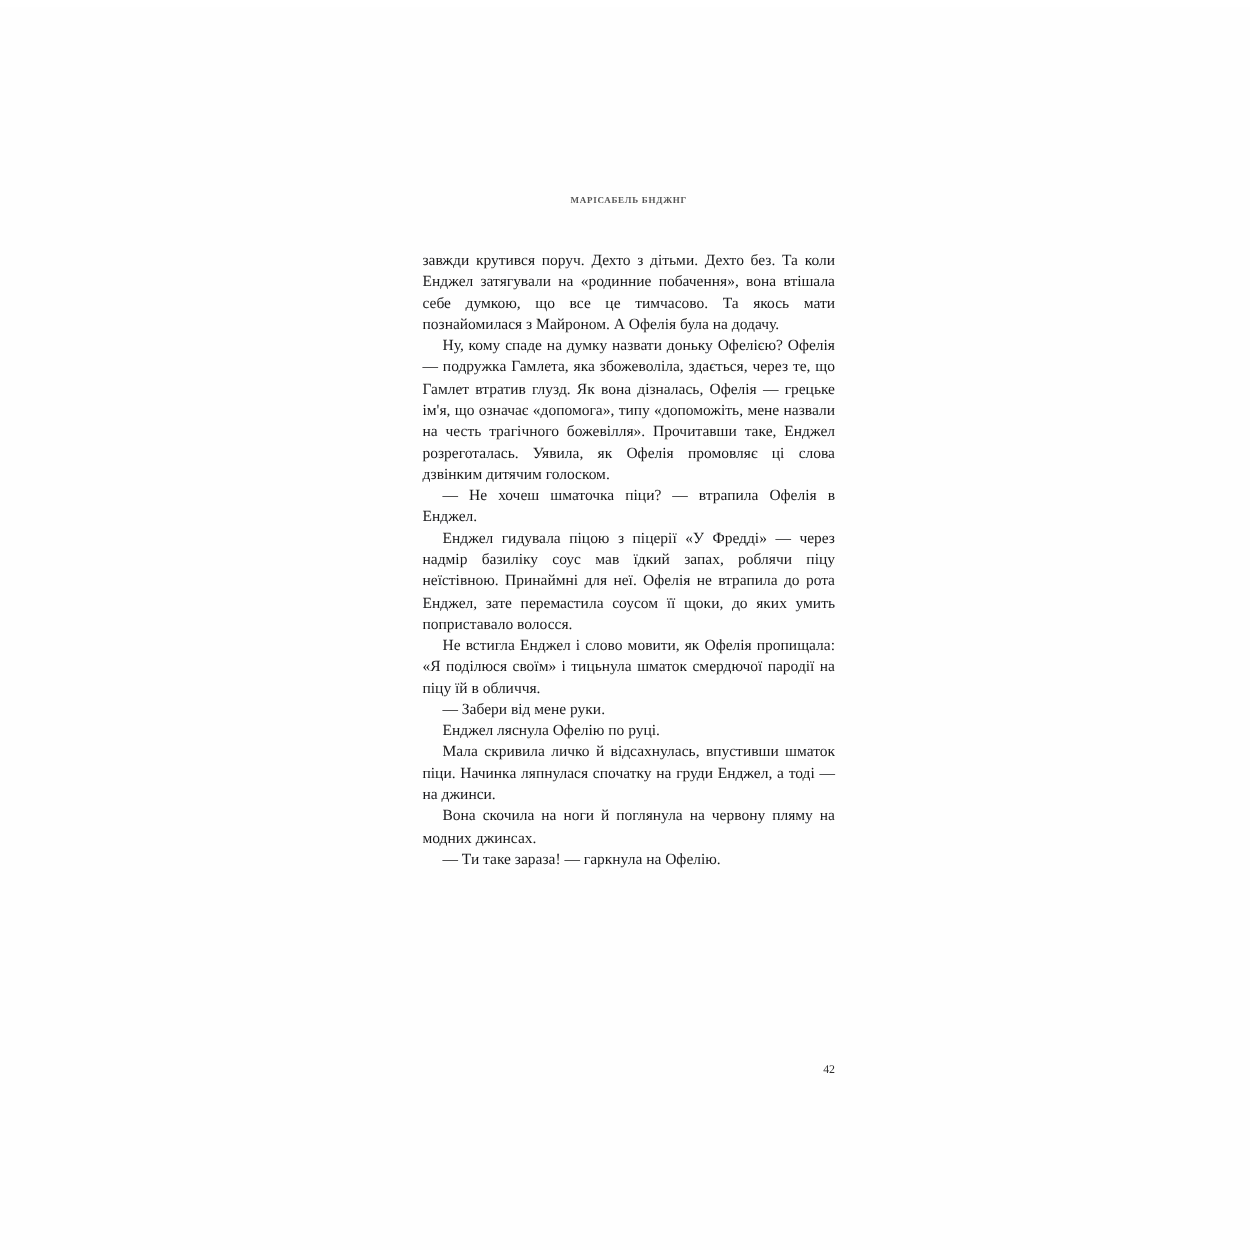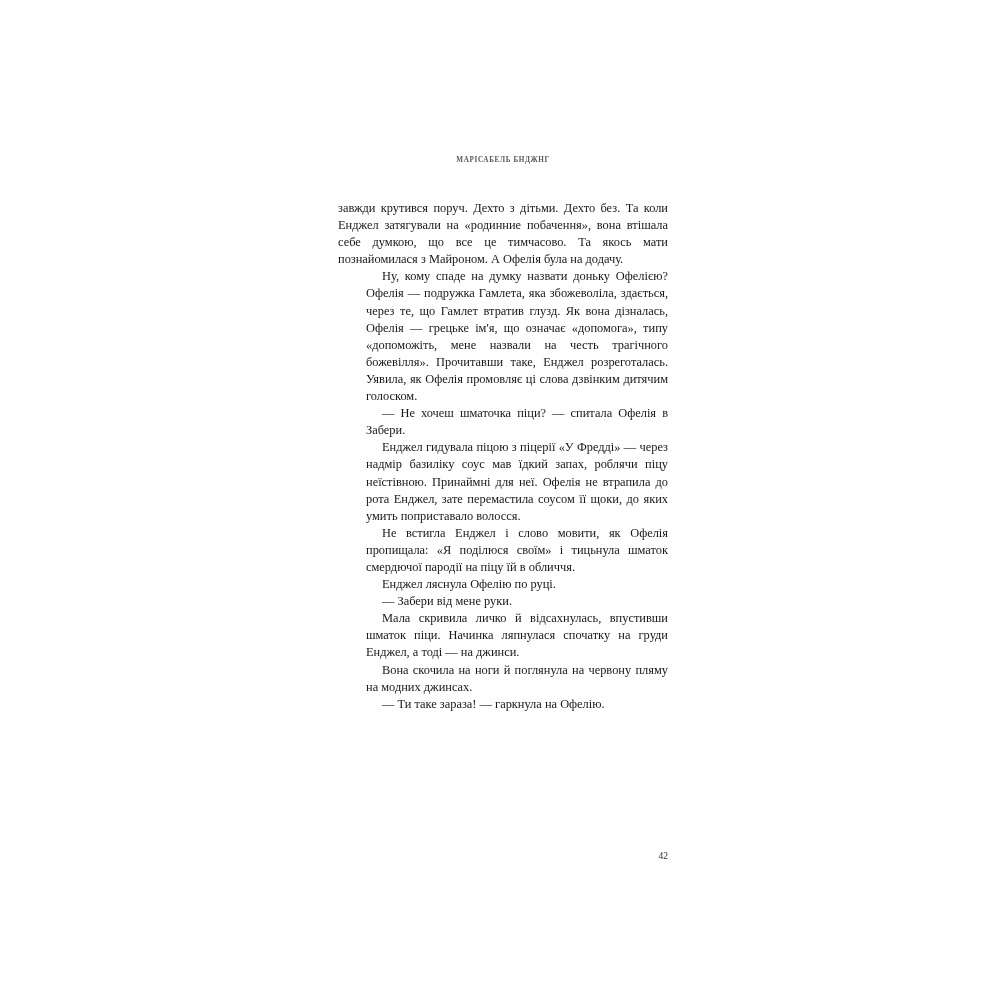--- a/index.html
+++ b/index.html
@@ -47,21 +47,20 @@
     font-size: 12.4px;
     line-height: 17.1px;
     color: #18181a;
     text-align: justify;
     text-justify: inter-word;
     hyphens: manual;
     font-family: Liberation Serif, serif;
   }
   .body-text p.indent {
     text-indent: 16px;
-    margin-left: 28px;
   }
   .body-text p.noindent {
     text-indent: 0;
   }
   .page-number {
     position: absolute;
     left: 338px;
     top: 845px;
     width: 330px;
     text-align: right;
@@ -74,25 +73,25 @@
 
 <div class="page">
   <div class="page-surface">
 
     <div class="text-block">
       <div class="running-head">Марісабель Бнджнг</div>
 
       <div class="body-text">
         <p class="noindent">завжди крутився поруч. Дехто з дітьми. Дехто без. Та коли Енджел затягували на «родинние побачен­ня», вона втішала себе думкою, що все це тимча­сово. Та якось мати познайомилася з Майроном. А Офелія була на додачу.</p>
         <p class="indent">Ну, кому спаде на думку назвати доньку Офелі­єю? Офелія — подружка Гамлета, яка збожеволіла, здається, через те, що Гамлет втратив глузд. Як вона дізналась, Офелія — грецьке ім'я, що означає «допомога», типу «допоможіть, мене назвали на честь трагічного божевілля». Прочитавши таке, Енджел розреготалась. Уявила, як Офелія промов­ляє ці слова дзвінким дитячим голоском.</p>
-        <p class="indent">— Не хочеш шматочка піци? — спитала Офелія в Забери.</p>
+        <p class="indent">— Не хочеш шматочка піци? — втрапила Офелія в Енджел.</p>
         <p class="indent">Енджел гидувала піцою з піцерії «У Фредді» — через надмір базиліку соус мав їдкий запах, ро­блячи піцу неїстівною. Принаймні для неї. Офелія не втрапила до рота Енджел, зате перемастила соу­сом її щоки, до яких умить поприставало волосся.</p>
         <p class="indent">Не встигла Енджел і слово мовити, як Офелія пропищала: «Я поділюся своїм» і тицьнула шма­ток смердючої пародії на піцу їй в обличчя.</p>
+        <p class="indent">— Забери від мене руки.</p>
         <p class="indent">Енджел ляснула Офелію по руці.</p>
-        <p class="indent">— Забери від мене руки.</p>
         <p class="indent">Мала скривила личко й відсахнулась, впустив­ши шматок піци. Начинка ляпнулася спочатку на груди Енджел, а тоді — на джинси.</p>
         <p class="indent">Вона скочила на ноги й поглянула на червону пляму на модних джинсах.</p>
         <p class="indent">— Ти таке зараза! — гаркнула на Офелію.</p>
       </div>
     </div>
 
     <div class="page-number">42</div>
 
   </div>
 </div>

